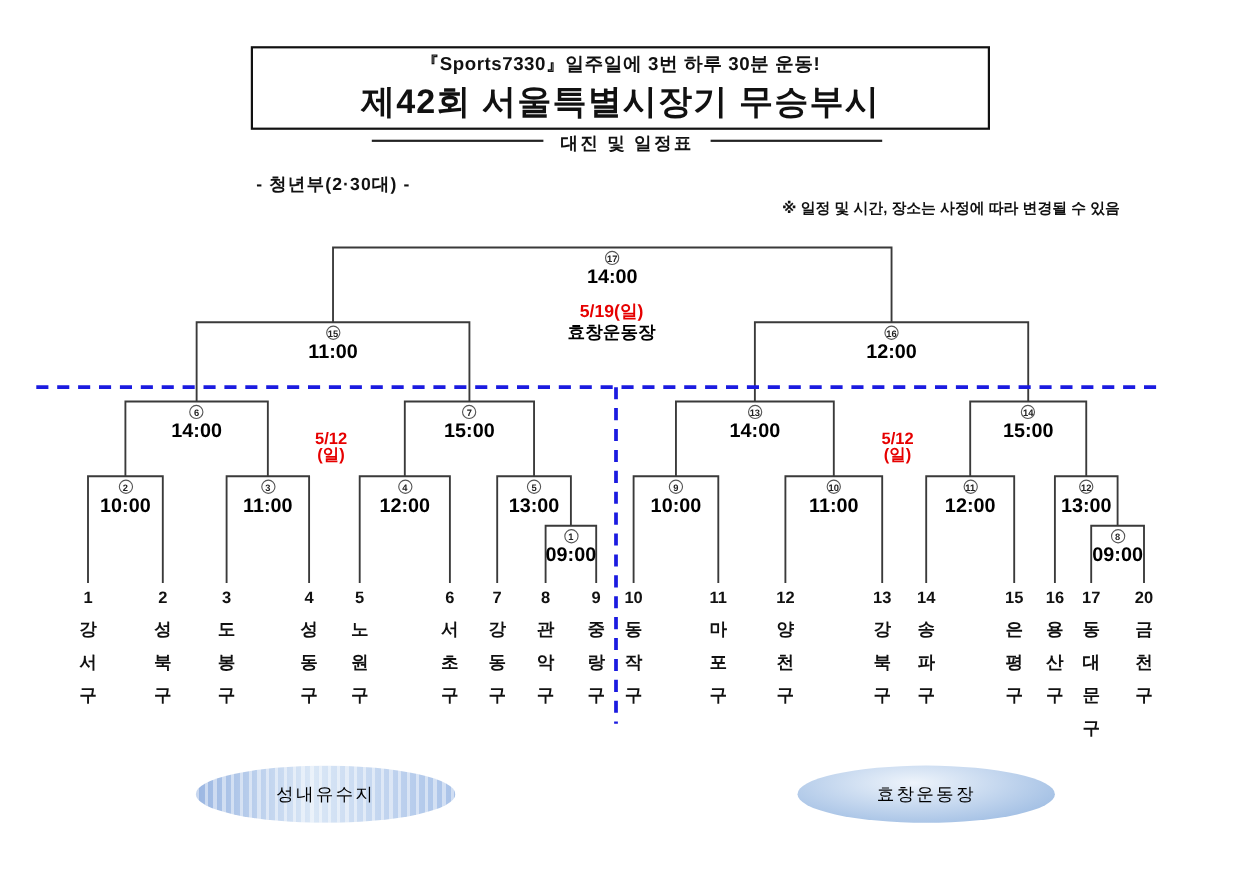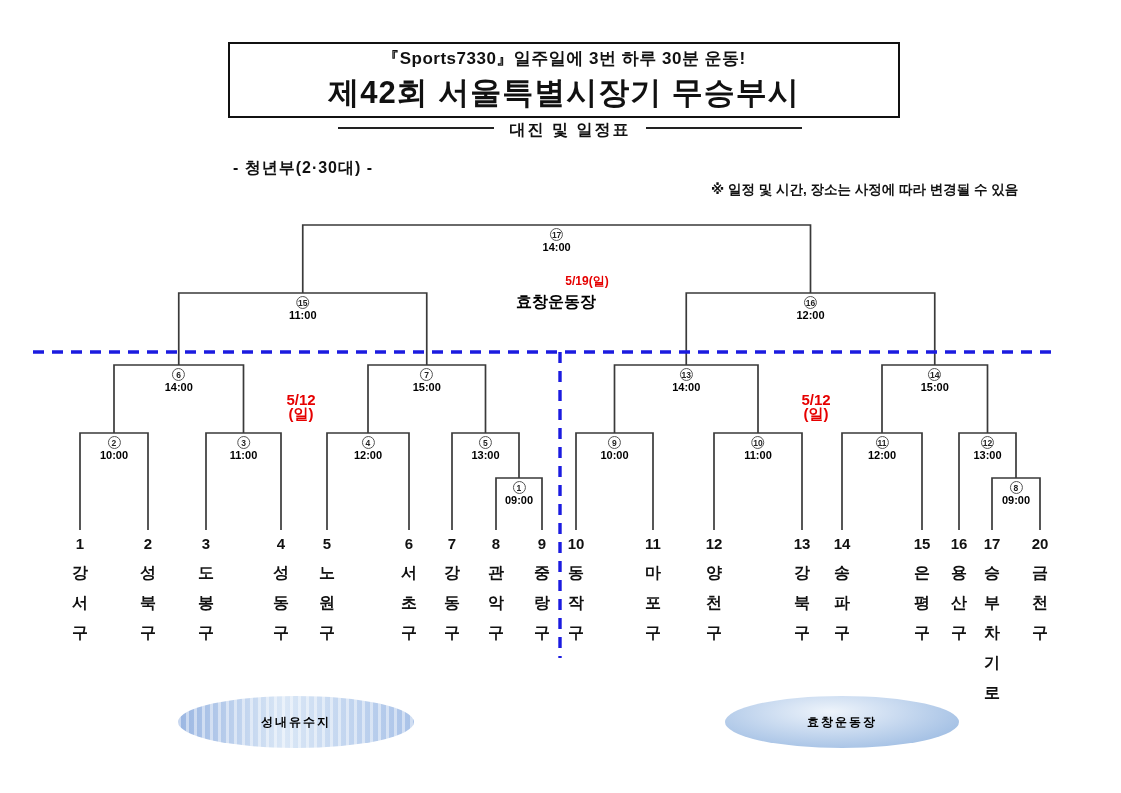--- a/index.html
+++ b/index.html
@@ -38,42 +38,42 @@
   
   .match-label{
     position:absolute;transform:translateX(-50%);
     display:flex;flex-direction:column;align-items:center;z-index:2;background:transparent;
   }
   .mnum{
     width:13px;height:13px;border:1px solid #555;border-radius:50%;
     font-size:8.5px;line-height:12.5px;text-align:center;font-weight:bold;color:#222;
     background:#fff;box-sizing:border-box;
   }
-  .mtime{font-size:11px;font-weight:bold;color:#000;margin-top:0;}
+  .mtime{font-size:18px;font-weight:bold;color:#000;margin-top:0;}
   
   .team{position:absolute;transform:translateX(-50%);text-align:center;z-index:2;}
   .seed{font-size:15px;font-weight:bold;white-space:nowrap;}
   .tname{
     width:20px;margin:6px auto 0;word-break:break-all;
     font-size:16px;font-weight:bold;line-height:30px;text-align:center;
   }
   
   .red-note{position:absolute;transform:translateX(-50%);color:var(--red);font-weight:bold;text-align:center;z-index:3;}
-  #final-date{left:556px;top:273px;font-size:12px;margin-left:31px;}
+  #final-date{left:556px;top:273px;font-size:16px;}
   #final-venue{
     position:absolute;left:556px;top:292px;transform:translateX(-50%);
     color:#000;font-weight:bold;font-size:16px;z-index:3;
   }
   #left-group-date{left:301px;top:393px;font-size:15px;line-height:14px;}
   #right-group-date{left:816px;top:393px;font-size:15px;line-height:14px;}
   
   .venue{
     position:absolute;height:52px;border-radius:50%;
     display:flex;align-items:center;justify-content:center;
-    font-size:12px;font-weight:bold;letter-spacing:2px;color:#000;z-index:2;
+    font-size:16px;font-weight:normal;letter-spacing:2px;color:#000;z-index:2;
   }
   #venue-left{
     left:178px;top:696px;width:236px;
     background:
       repeating-linear-gradient(90deg, rgba(255,255,255,0.45) 0 3px, rgba(255,255,255,0) 3px 8px),
       linear-gradient(90deg,#9ab6e2 0%,#dae7f6 45%,#a9c2e8 100%);
   }
   #venue-right{
     left:725px;top:696px;width:234px;
     background:radial-gradient(ellipse at 45% 30%, #eef4fb 0%, #c3d6ee 45%, #8fb2de 100%);
@@ -265,19 +265,19 @@
     <div class="team" style="left: 922px; top: 535px;">
       <div class="seed">15</div>
       <div class="tname">은평구</div>
     </div>
     <div class="team" style="left: 959px; top: 535px;">
       <div class="seed">16</div>
       <div class="tname">용산구</div>
     </div>
     <div class="team" style="left: 992px; top: 535px;">
       <div class="seed">17</div>
-      <div class="tname">승부차기로</div>
+      <div class="tname">동대문구</div>
     </div>
     <div class="team" style="left: 1040px; top: 535px;">
       <div class="seed">20</div>
       <div class="tname">금천구</div>
     </div>
   </div>
 
 </body></html>

